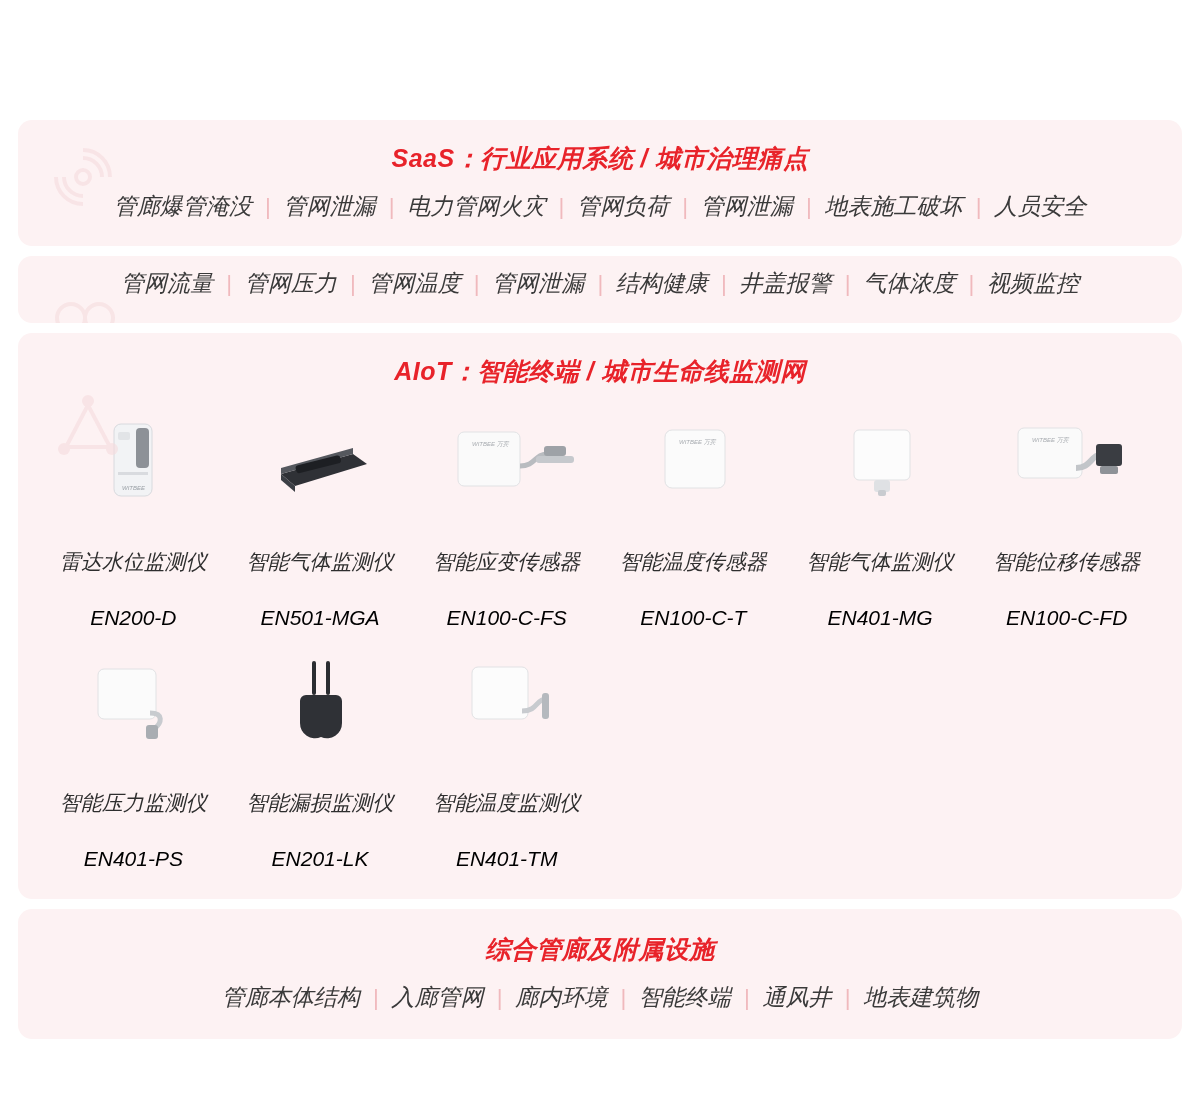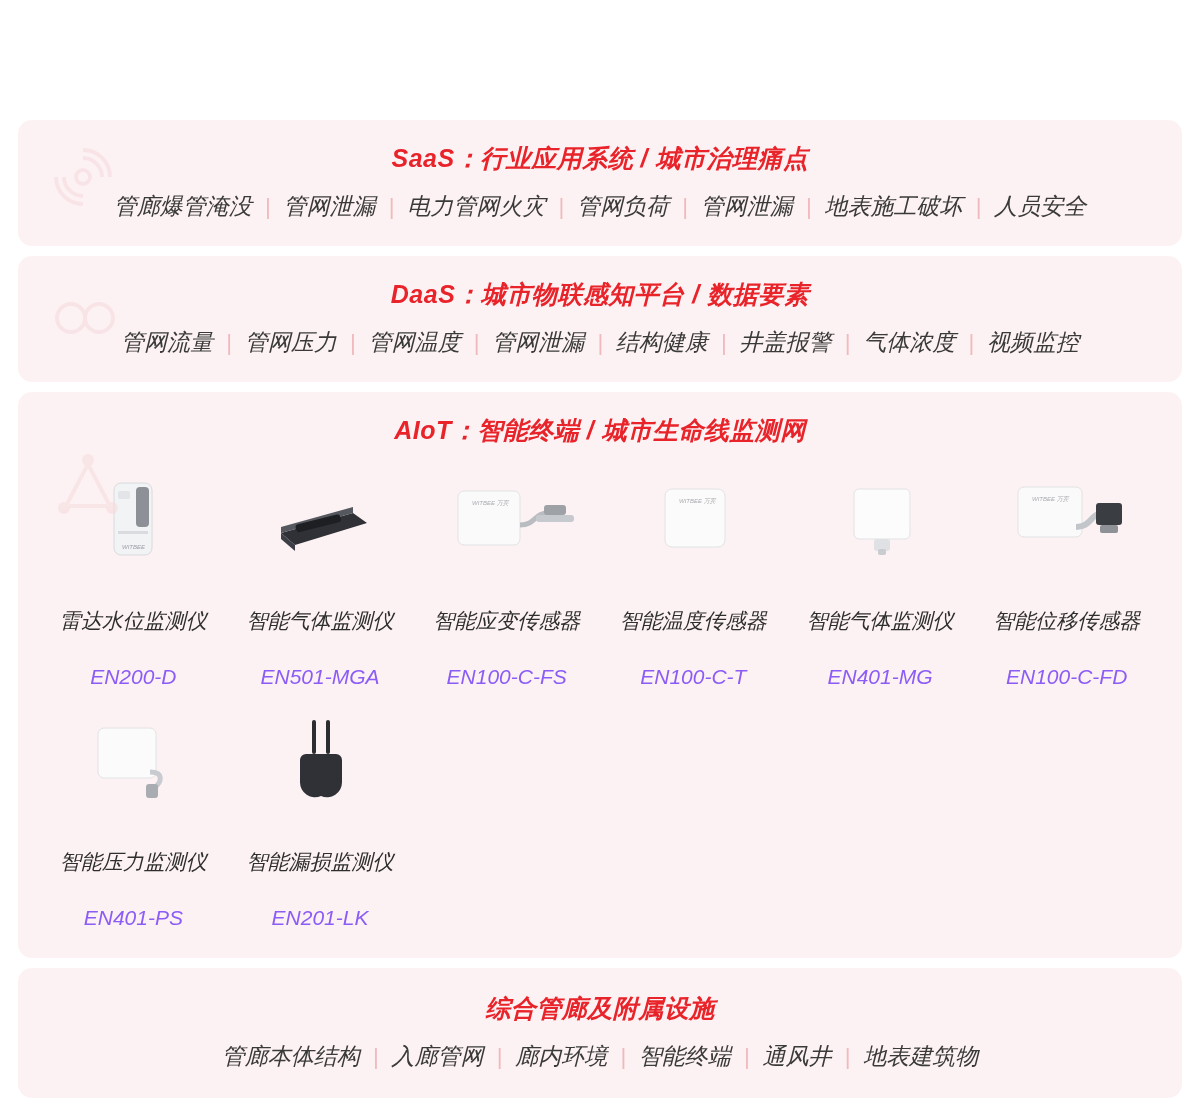--- a/index.html
+++ b/index.html
@@ -92,21 +92,21 @@
   }
   .dev-name {
     font-size: 21px;
     color: #2e2e2e;
     line-height: 1.35;
     text-align: center;
     white-space: nowrap;
   }
   .dev-model {
     font-size: 21px;
-    color: #8b5cf6;
+    color: #000000;
     line-height: 1.35;
     text-align: center;
     white-space: nowrap;
   }
   
   .bottom .layer-title {
     padding-top: 24px;
   }
   .bottom .chips {
     padding-bottom: 26px;
@@ -152,23 +152,20 @@
 
     <div class="layer">
       <div class="wm wm-daas">
         <svg width="70" height="44" viewBox="0 0 70 44">
           <g fill="none" stroke="#f6dcde" stroke-width="4">
             <circle cx="19" cy="22" r="14"></circle>
             <circle cx="47" cy="22" r="14"></circle>
           </g>
         </svg>
       </div>
-      <div class="layer-title">
-        <span class="tag">DaaS：</span><span>城市物联感知平台 / 数据要素</span>
-      </div>
       <div class="chips">
         <span class="chip">管网流量</span>
         <span class="sep">|</span>
         <span class="chip">管网压力</span>
         <span class="sep">|</span>
         <span class="chip">管网温度</span>
         <span class="sep">|</span>
         <span class="chip">管网泄漏</span>
         <span class="sep">|</span>
         <span class="chip">结构健康</span>
@@ -295,20 +292,31 @@
             <svg width="100" height="100" viewBox="0 0 100 100">
               <rect x="42" y="10" width="4" height="34" rx="2" fill="#2b2d31"></rect>
               <rect x="56" y="10" width="4" height="34" rx="2" fill="#2b2d31"></rect>
               <path d="M36 44 h30 a6 6 0 0 1 6 6 v22 a15 15 0 0 1 -21 14 a15 15 0 0 1 -21 -14 v-22 a6 6 0 0 1 6 -6 z" fill="#2f3136"></path>
             </svg>
           </div>
           <div class="dev-name">智能漏损监测仪</div>
           <div class="dev-model">EN201-LK</div>
         </div>
 
+        <div class="device">
+          <div class="dev-img">
+            <svg width="130" height="100" viewBox="0 0 130 100">
+              <rect x="30" y="16" width="56" height="52" rx="6" fill="#fcfcfc" stroke="#e1e2e4"></rect>
+              <path d="M80 60 C96 60 94 48 104 48" stroke="#c8cbcf" stroke-width="5" fill="none"></path>
+              <rect x="100" y="42" width="7" height="26" rx="3" fill="#b5b9be"></rect>
+            </svg>
+          </div>
+          <div class="dev-name">智能温度监测仪</div>
+          <div class="dev-model">EN401-TM</div>
+        </div>
 
 
       </div>
     </div>
 
     <div class="layer bottom">
       <div class="layer-title">
         <span>综合管廊及附属设施</span>
       </div>
       <div class="chips">

